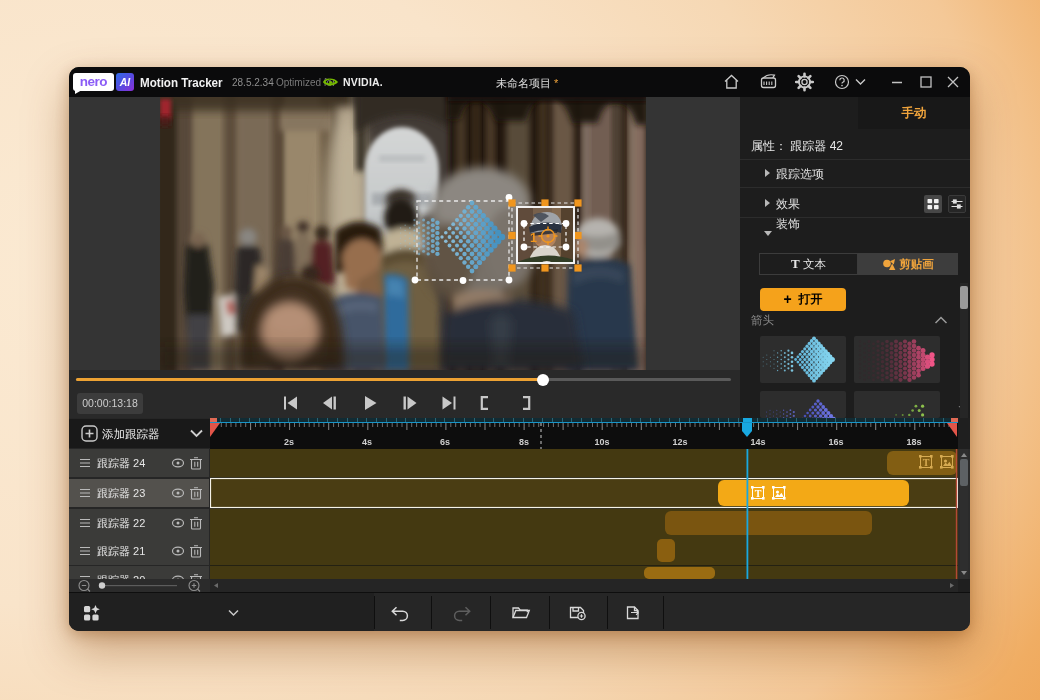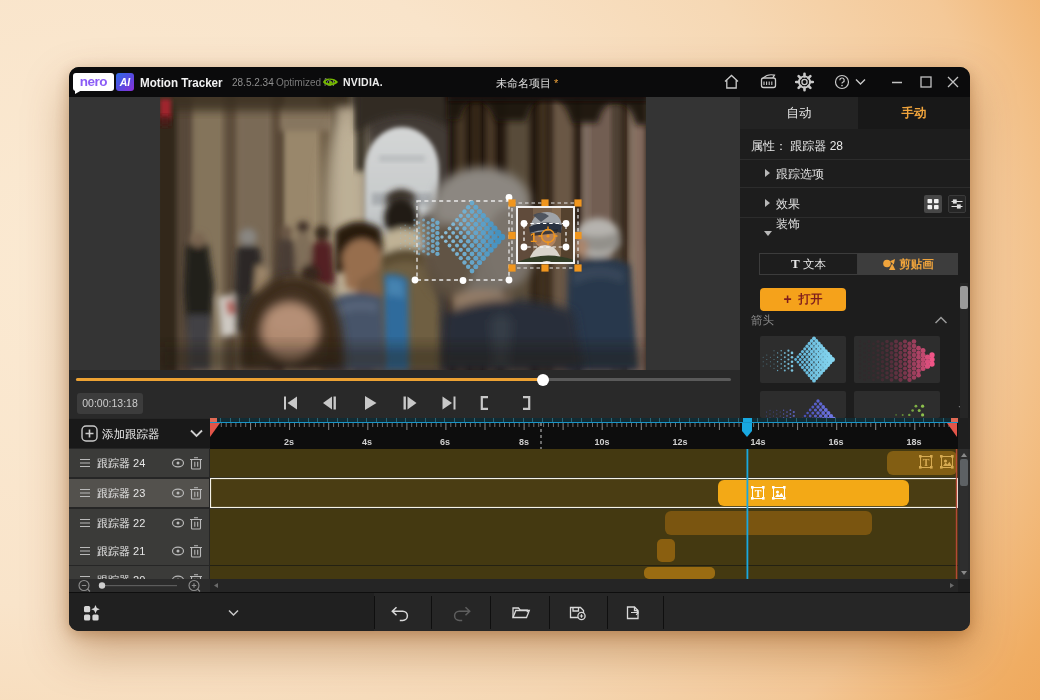--- a/index.html
+++ b/index.html
@@ -49,21 +49,21 @@
   .pdiv { position:absolute; left:0; width:230px; height:1px; background:#2c2c2c; }
   .secrow { position:absolute; left:24px; font-size:12px; color:#e0e0e0; }
   .tri-r { position:absolute; width:0; height:0; border-left:5px solid #b8b8b8; border-top:4px solid transparent; border-bottom:4px solid transparent; }
   .tri-d { position:absolute; width:0; height:0; border-top:5px solid #b8b8b8; border-left:4px solid transparent; border-right:4px solid transparent; }
   .viewico { position:absolute; width:18px; height:18px; border-radius:2px; }
   .texttab { position:absolute; left:19px; top:156px; width:99px; height:22px; background:#1d1d1d; border:1px solid #3c3c3c;
       color:#e6e6e6; font-size:11.5px; text-align:center; line-height:20px; }
   .cliptab { position:absolute; left:118px; top:156px; width:100px; height:22px; background:#3d3d3d;
       color:#f0a43c; font-size:11.5px; font-weight:bold; text-align:center; line-height:22px; }
   .openbtn { position:absolute; left:20px; top:191px; width:86px; height:23px; background:#f5a21b; border-radius:4px;
-      color:#7f1d1d; font-size:12px; font-weight:bold; text-align:center; line-height:23px; }
+      color:#000000; font-size:12px; font-weight:bold; text-align:center; line-height:23px; }
   .arrowlbl { position:absolute; left:11px; top:216px; font-size:11.5px; color:#8d8d8d; }
   .thumb { position:absolute; width:86px; height:47px; background:#2d2d2d; border-radius:2px; overflow:hidden;}
   .pscroll { position:absolute; left:220px; top:186px; width:8px; height:135px; background:#262626; }
   .pscroll-thumb { position:absolute; left:220px; top:189px; width:8px; height:23px; background:#9a9a9a; border-radius:2px;}
   
   .timeline { position:absolute; left:0; top:351px; width:901px; height:174px; background:#1f1f1f; }
   .tl-left { position:absolute; left:0; top:0; width:141px; height:174px; background:#262626; }
   .minibar { position:absolute; left:141px; top:0; width:748px; height:5px; background:#112b33; }
   .ruler { position:absolute; left:141px; top:5px; width:748px; height:26px; background:#0d0d0d; }
   .trackarea { position:absolute; left:141px; top:31px; width:748px; height:130px; background:#242112; overflow:hidden;}
@@ -463,23 +463,22 @@
           <rect x="170.5" y="3.5" width="2" height="13"></rect>
 </g>
 <g stroke="#c8c8c8" stroke-width="2.2" fill="none">
   <path d="M205 4.2 h-6.2 v11.6 h6.2"></path>
   <path d="M240 4.2 h6.2 v11.6 h-6.2"></path>
 </g>
 </svg>
   </div>
 
   <div class="panel">
-    <div class="tab-auto">自动</div>
     <div class="tab-manual">手动</div>
-    <div class="prop-label">属性： 跟踪器 28</div>
+    <div class="prop-label">属性： 跟踪器 42</div>
     <div class="pdiv" style="top:61.5px"></div>
     <div class="tri-r" style="left:25px; top:72px"></div>
     <div class="secrow" style="left:36px; top:69px">跟踪选项</div>
     <div class="pdiv" style="top:89.5px"></div>
     <div class="tri-r" style="left:25px; top:102px"></div>
     <div class="secrow" style="left:36px; top:99px">效果</div>
     <div class="viewico" style="left:184px; top:98px; background:#474747"></div>
 <svg class="abs" style="left:184px; top:98px" width="18" height="18" viewBox="0 0 18 18">
         <g fill="#f2f2f2">
           <rect x="3.5" y="4" width="4.6" height="4.2" rx="0.8"></rect>

